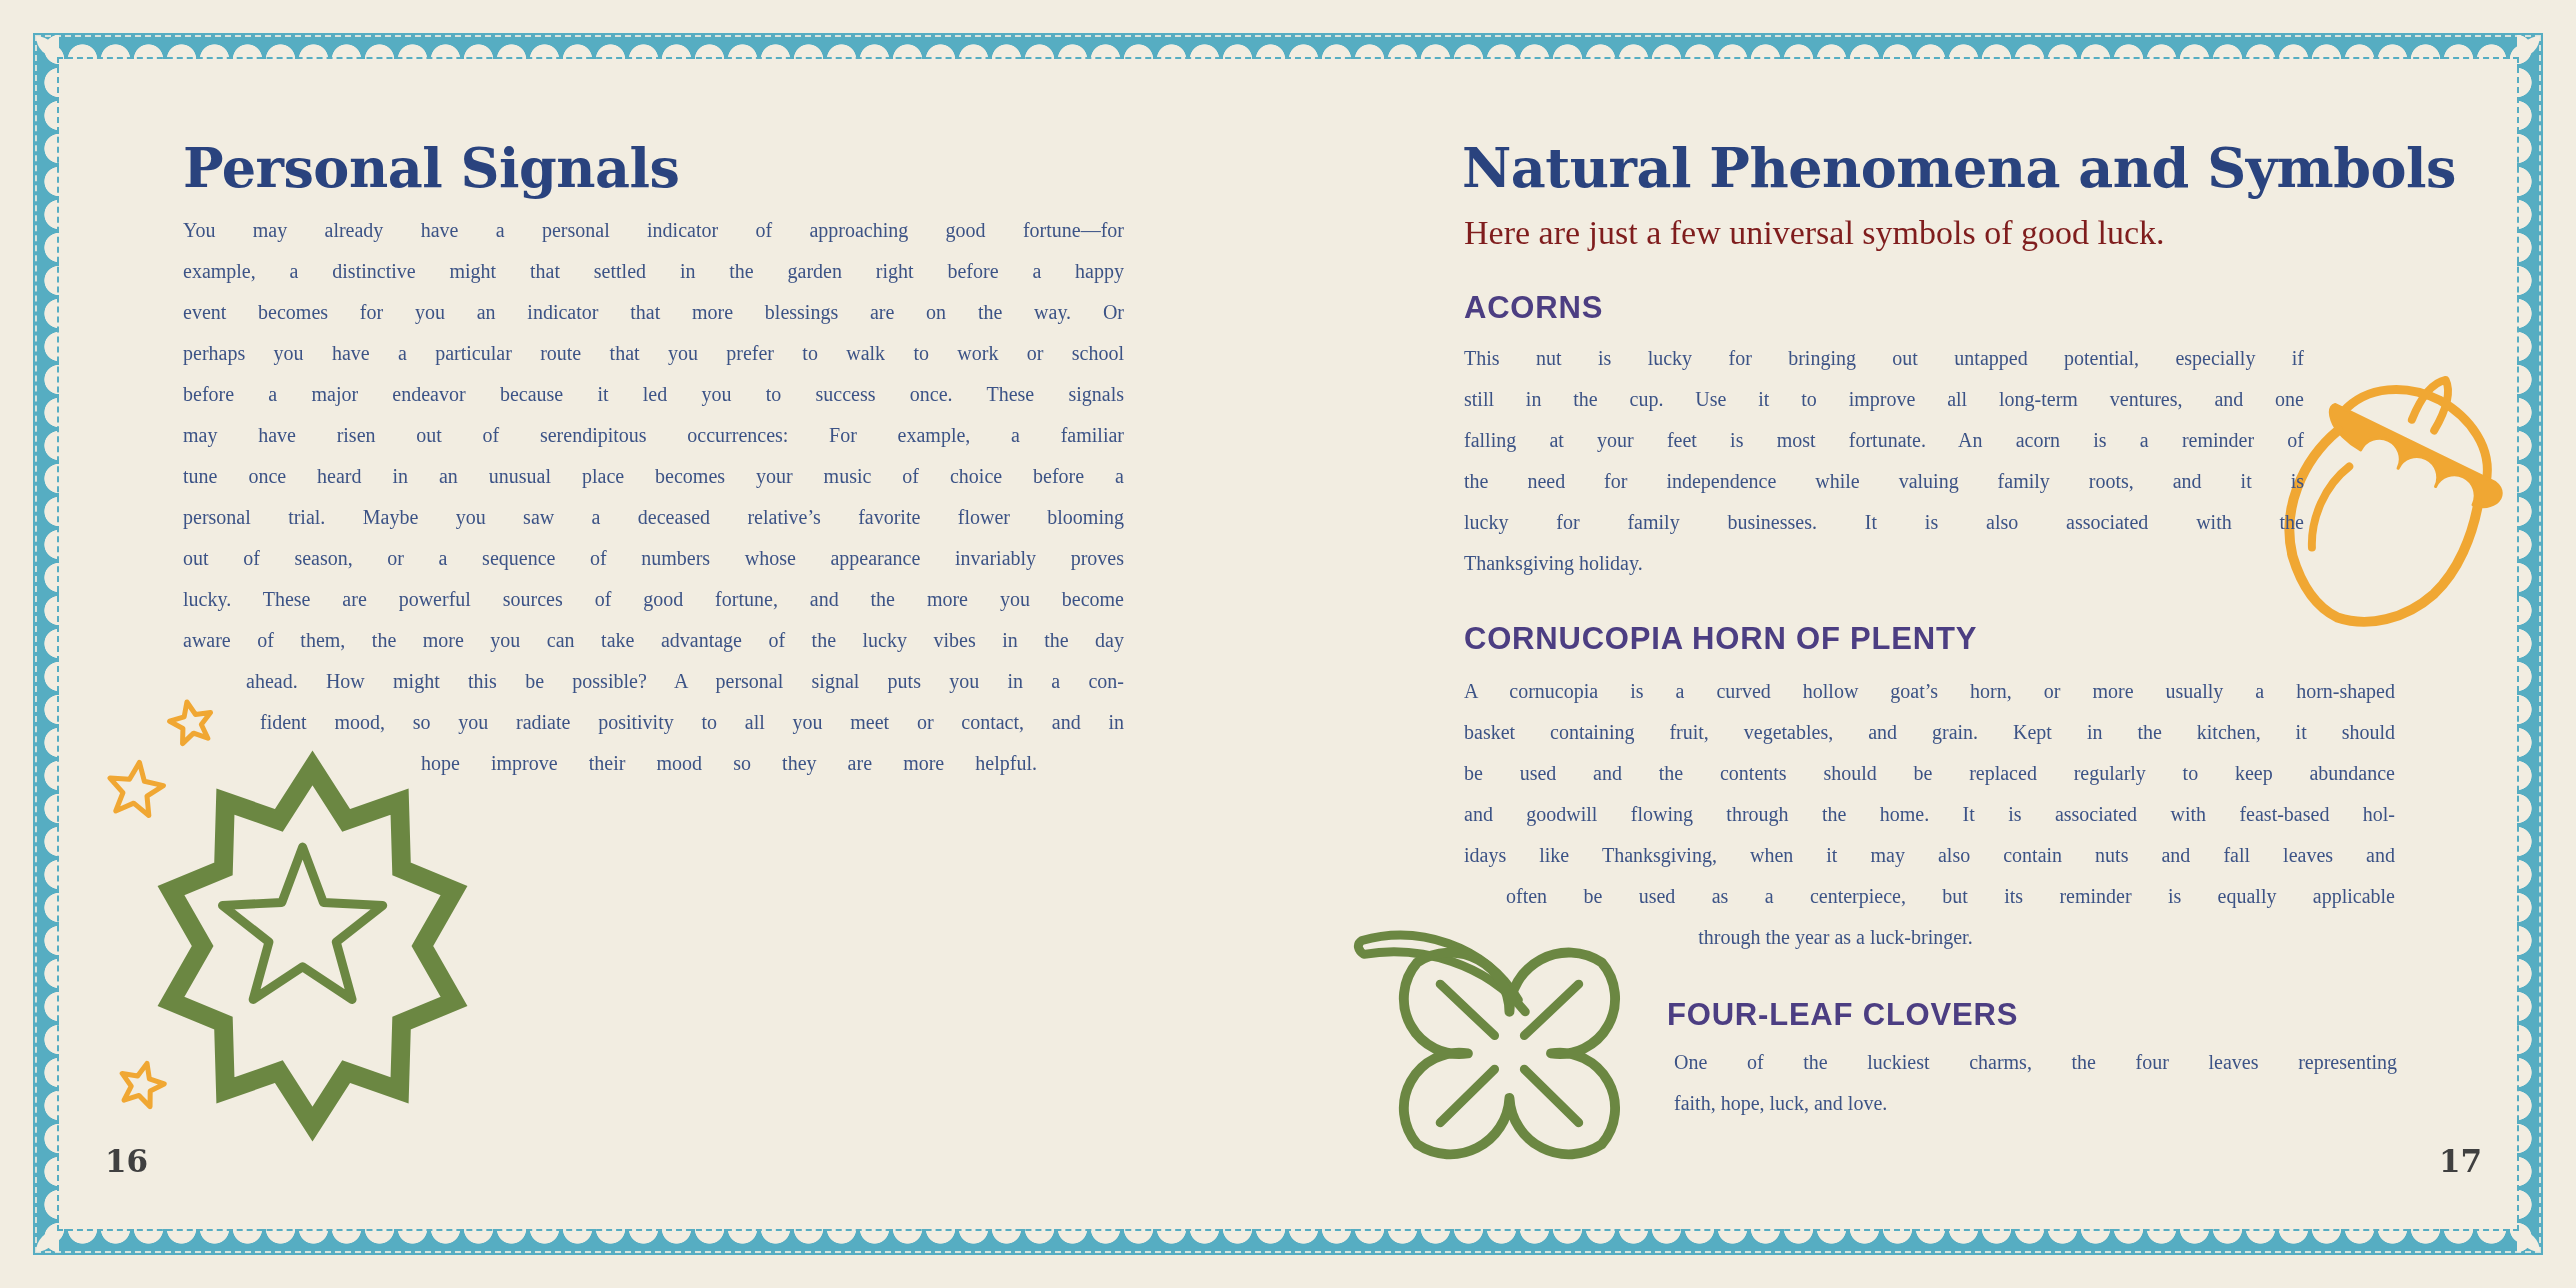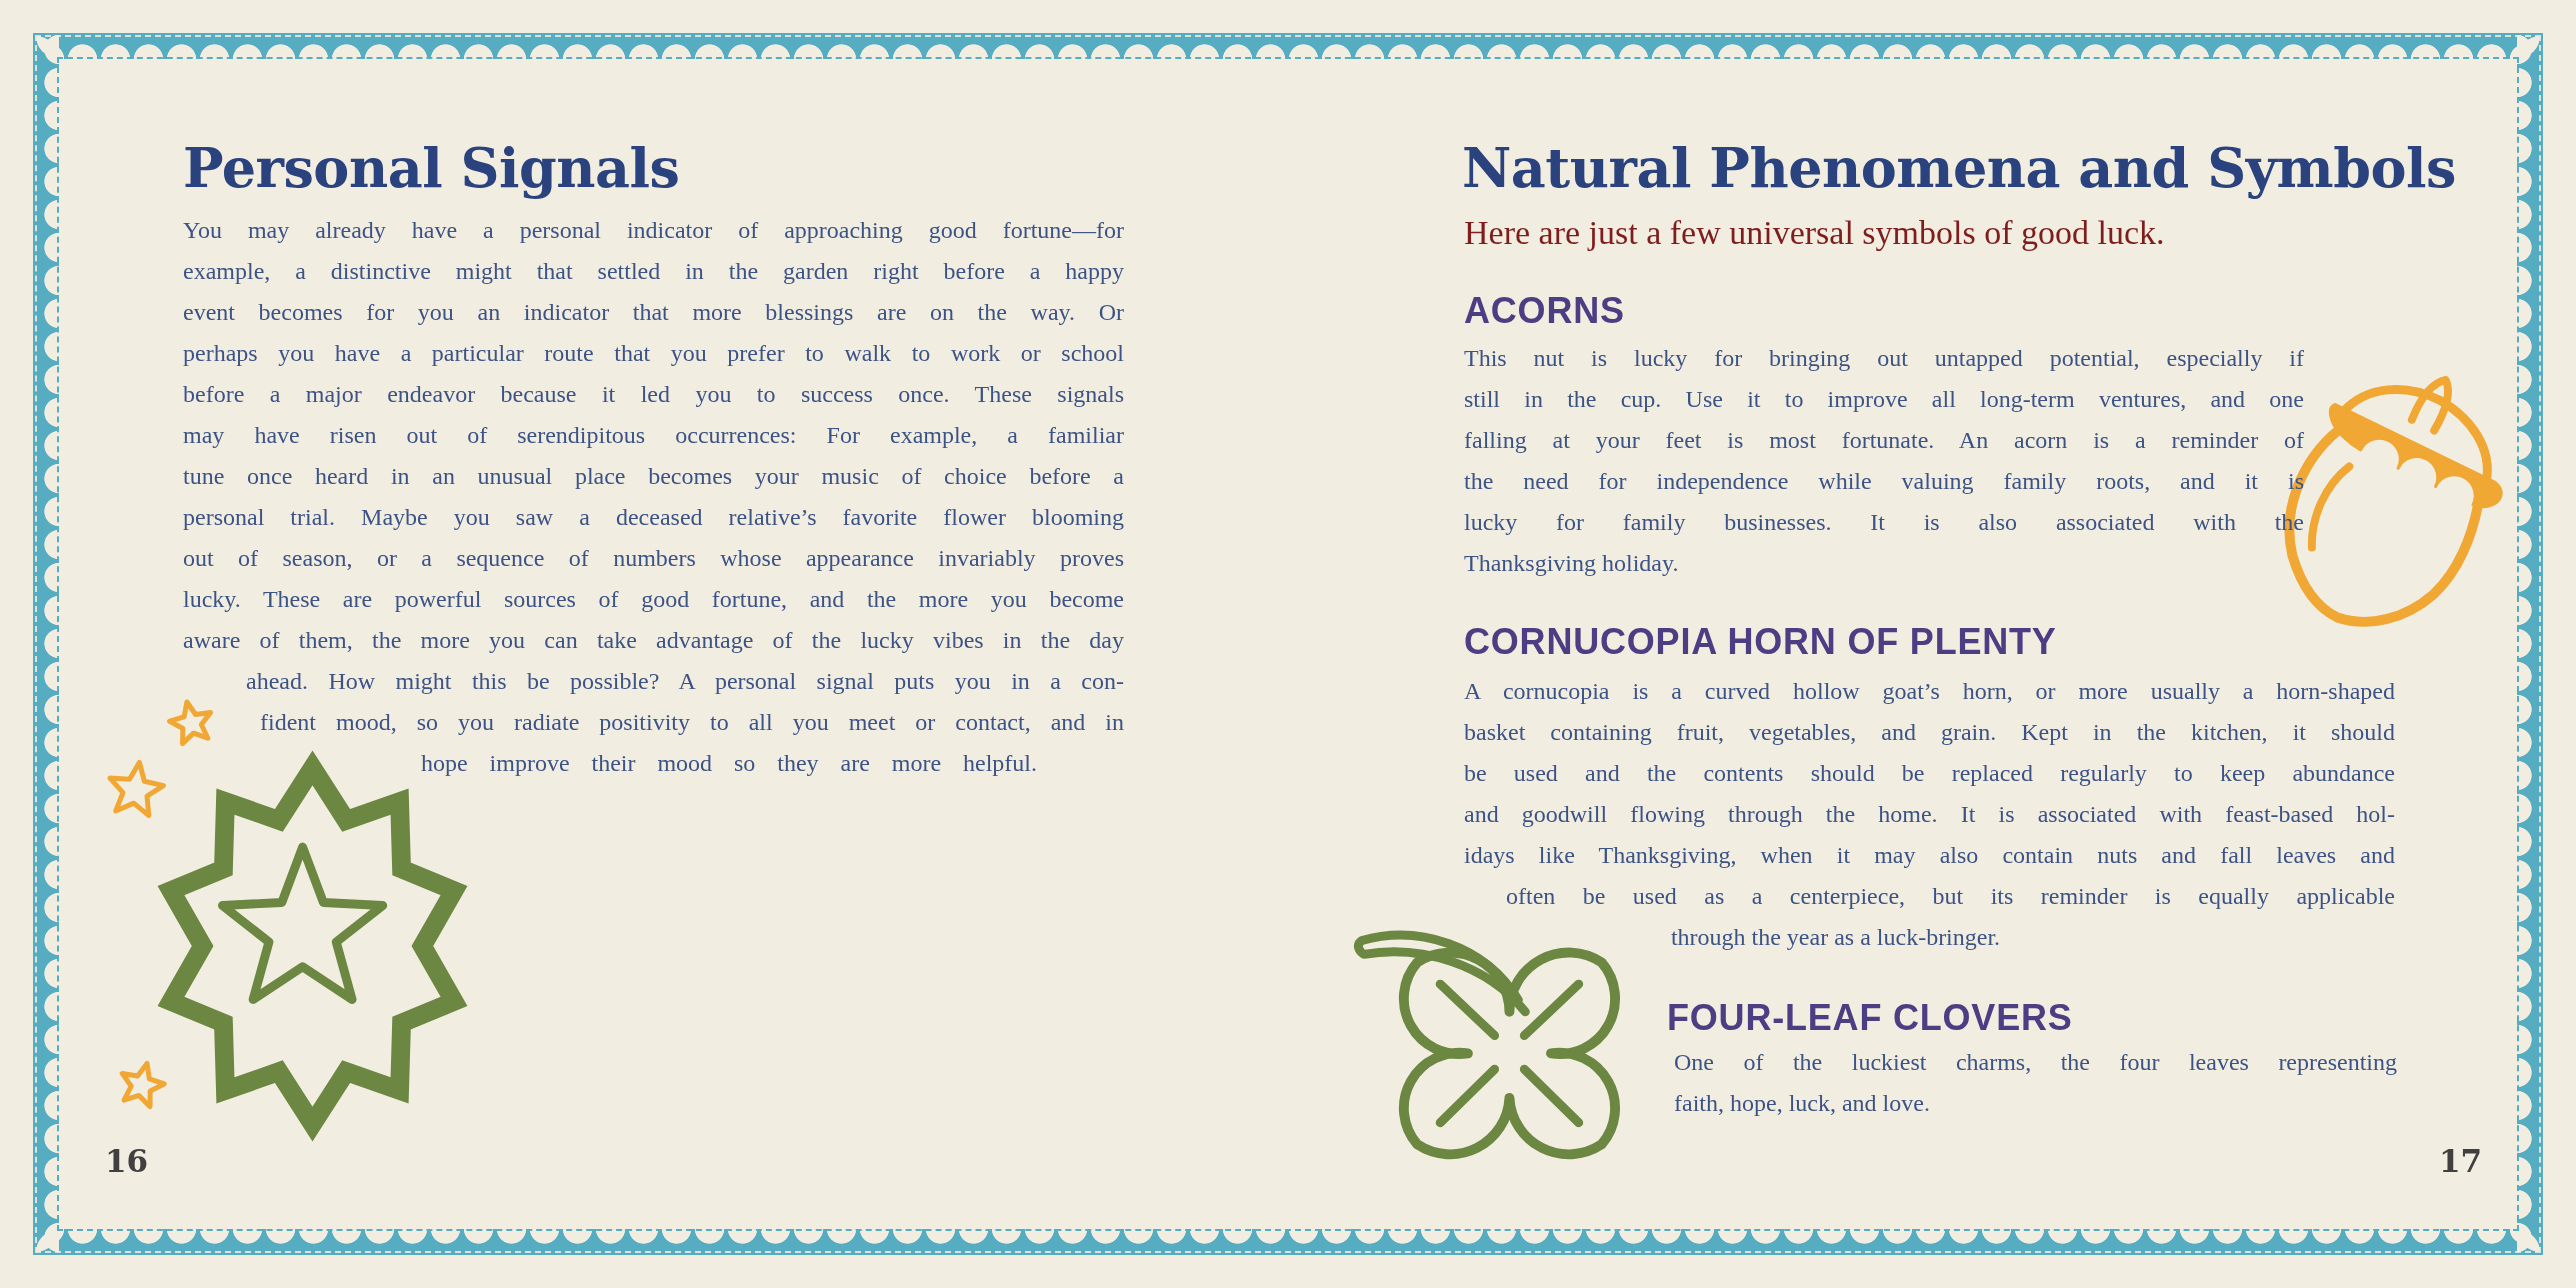--- a/index.html
+++ b/index.html
@@ -31,26 +31,26 @@
   #stitch-outer{position:absolute;inset:35px;border:2px dashed rgba(242,237,225,.85);z-index:2;pointer-events:none}
   #stitch-inner{position:absolute;inset:57px;border:2px dashed #56ADC2;z-index:2;pointer-events:none}
 
   
   .page-title{
     position:absolute;z-index:3;
     font-family:"DejaVu Serif",serif;font-weight:700;
     font-size:54px;line-height:59px;letter-spacing:-0.5px;color:#2A437E;
     white-space:nowrap;
   }
-  .bodytext{position:absolute;z-index:3;font-size:24px;color:#3C5386}
+  .bodytext{position:absolute;z-index:3;font-size:20px;color:#3C5386}
   .tline{line-height:41px;height:41px;text-align:justify;text-align-last:justify;overflow:visible}
   .section-heading{
     position:absolute;z-index:3;
     font-family:"Liberation Sans",sans-serif;font-weight:700;
-    font-size:36px;letter-spacing:0.8px;color:#4C3E82;white-space:nowrap;
+    font-size:31px;letter-spacing:0.8px;color:#4C3E82;white-space:nowrap;
   }
   .intro-line{position:absolute;z-index:3;font-size:34px;color:#7f1d1d;white-space:nowrap}
   .page-number{
     position:absolute;z-index:3;
     font-family:"DejaVu Serif",serif;font-weight:700;
     font-size:31px;color:#404040;
   }
 
   
   #personal-body{left:183px;top:210px;width:941px}

